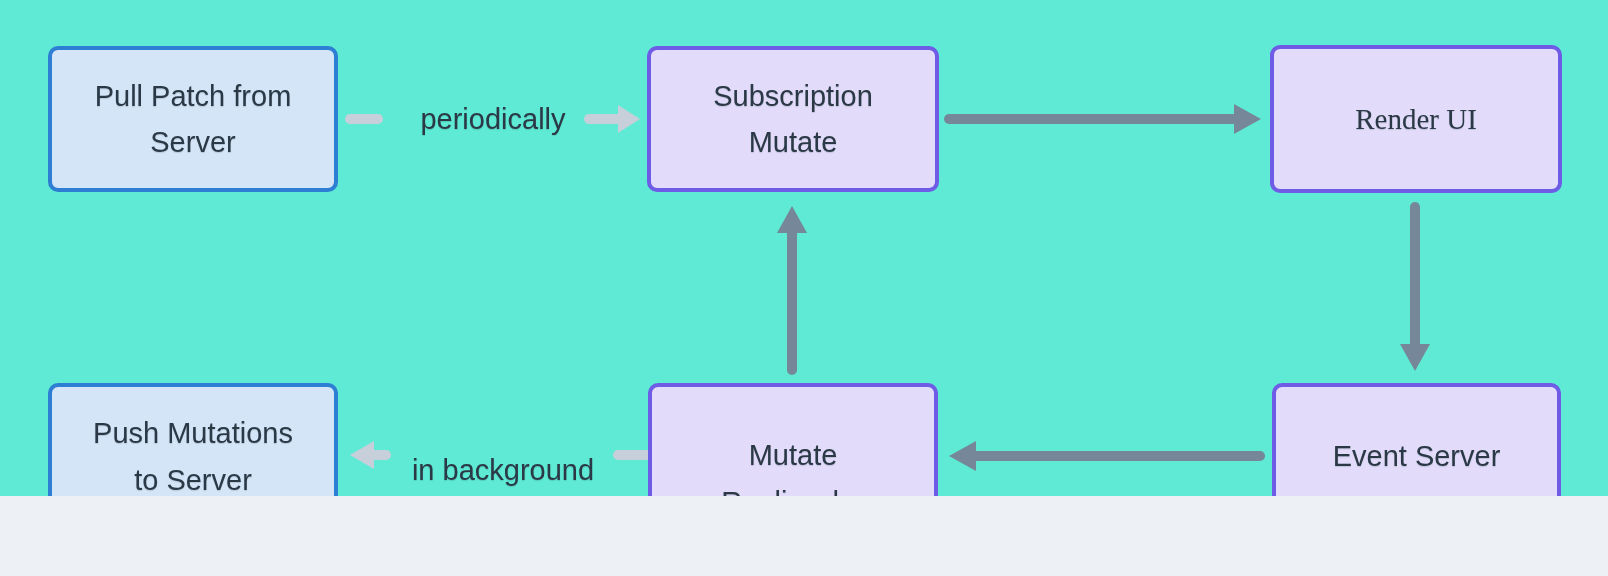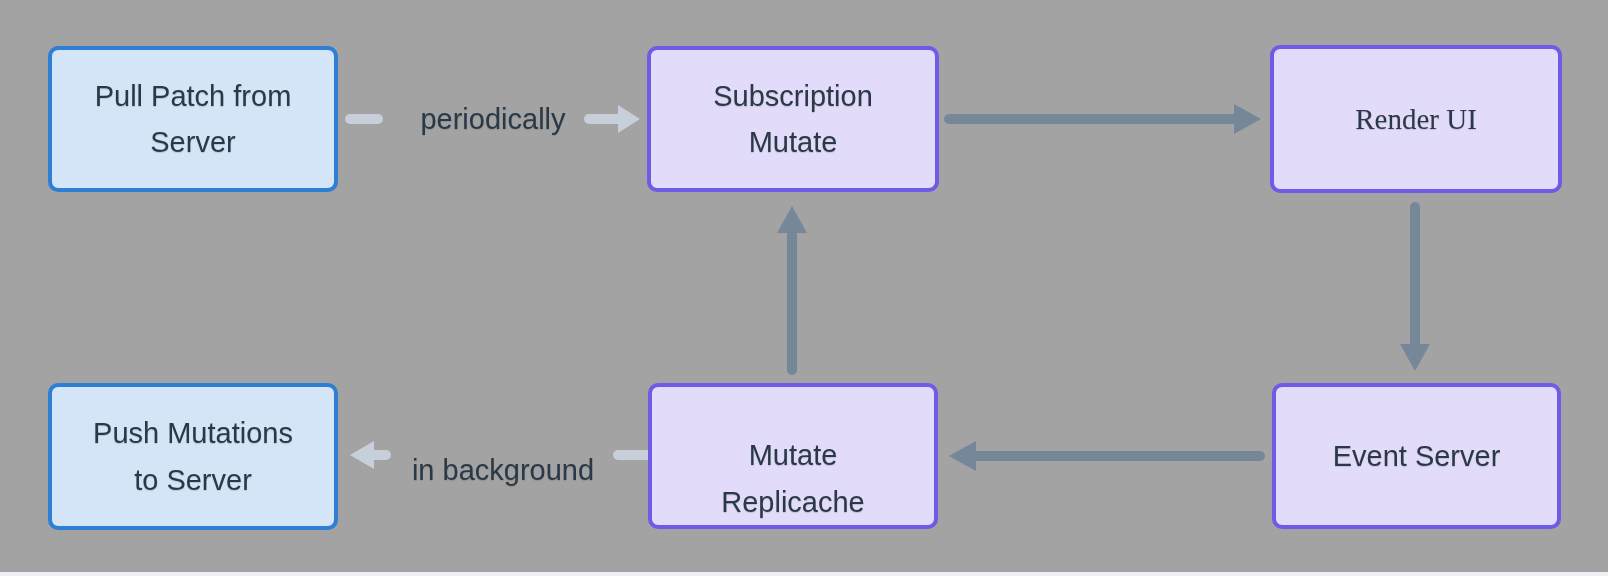--- a/index.html
+++ b/index.html
@@ -6,22 +6,22 @@
     margin: 0;
     padding: 0;
   }
   body {
     font-family: "Liberation Sans", "DejaVu Sans", sans-serif;
     background: #edf1f5;
   }
   .canvas {
     position: relative;
     width: 1608px;
-    height: 572px;
-    background: #a3a3a3;
+    height: 496px;
+    background: #5eead4;
     overflow: hidden;
     color: #2b3947;
   }
   .node {
     position: absolute;
     box-sizing: border-box;
     border-radius: 10px;
     border: 4px solid;
     display: flex;
     align-items: center;

